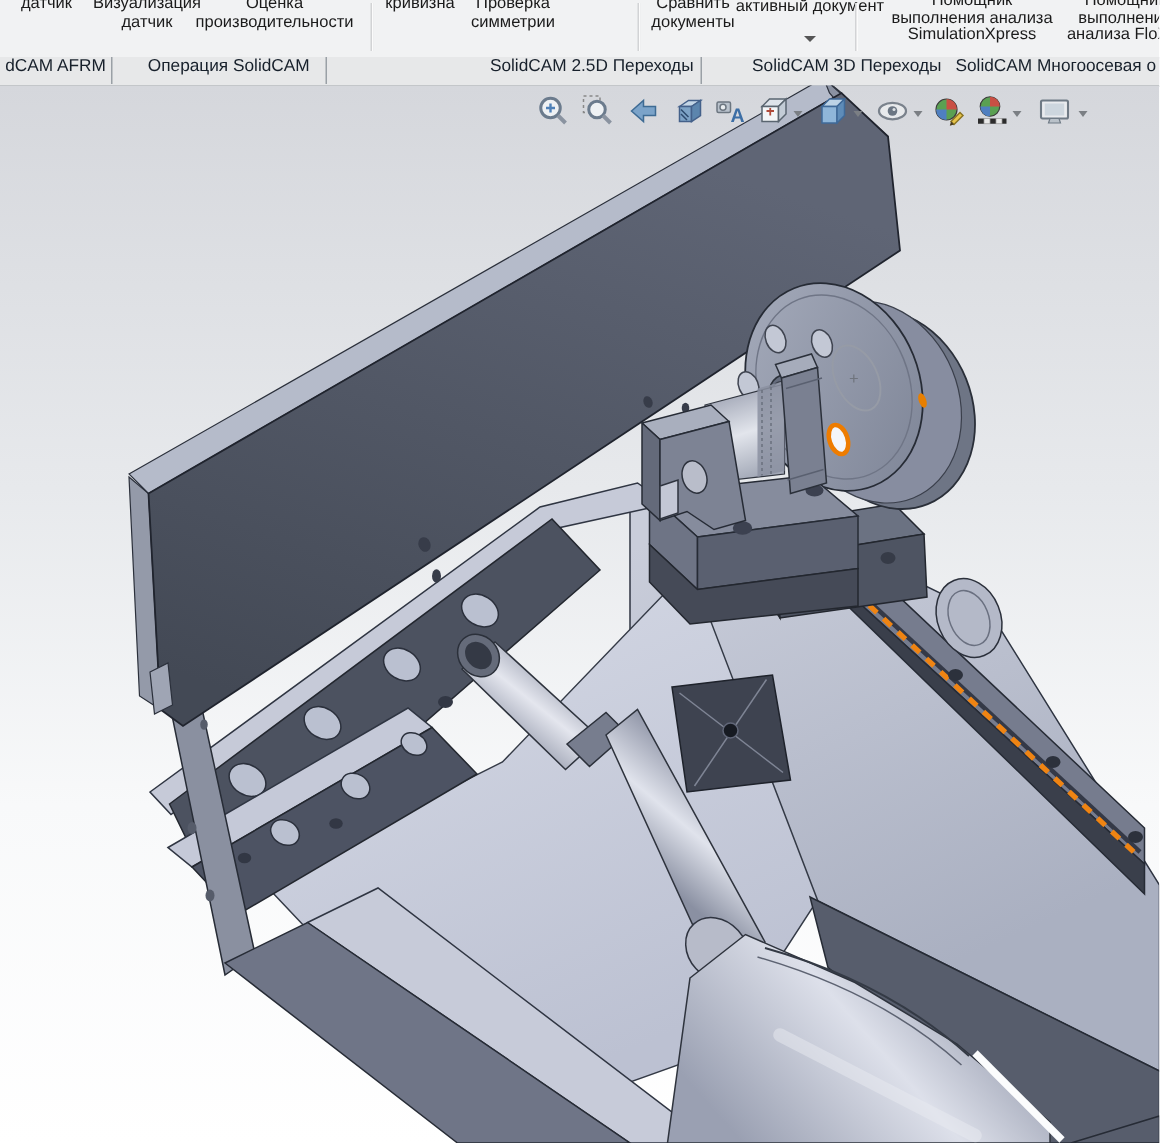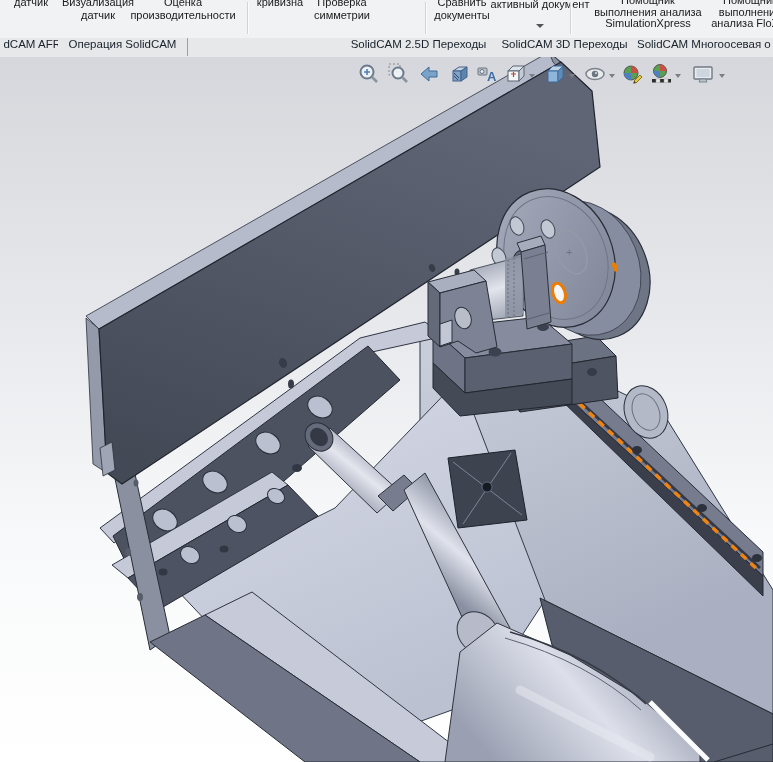--- a/index.html
+++ b/index.html
@@ -76,24 +76,24 @@
       <div>Помощник</div>
       <div>выполнения</div>
       <div>анализа FloXpr</div>
       </div>
   </div>
 
   <div id="cam-tabs">
     <div class="cam-tab" style="left:0;width:74px;">
         <span>dCAM AFRM</span>
       </div>
-    <div class="cam-tab" style="left:58px;width:129px;">
+    <div class="cam-tab" style="left:88px;width:129px;">
         <span>Операция  SolidCAM</span>
       </div>
-    <div class="cam-tab" style="left:346px;width:145px;">
+    <div class="cam-tab" style="left:322px;width:145px;">
         <span>SolidCAM 2.5D Переходы</span>
       </div>
     <div class="cam-tab" style="left:491px;width:147px;">
         <span>SolidCAM 3D Переходы</span>
       </div>
     <div class="cam-tab" style="left:631px;width:142px;justify-content:flex-start;padding-left:6px;border-right:none;">
         <span>SolidCAM Многоосевая о</span>
       </div>
   </div>
 

